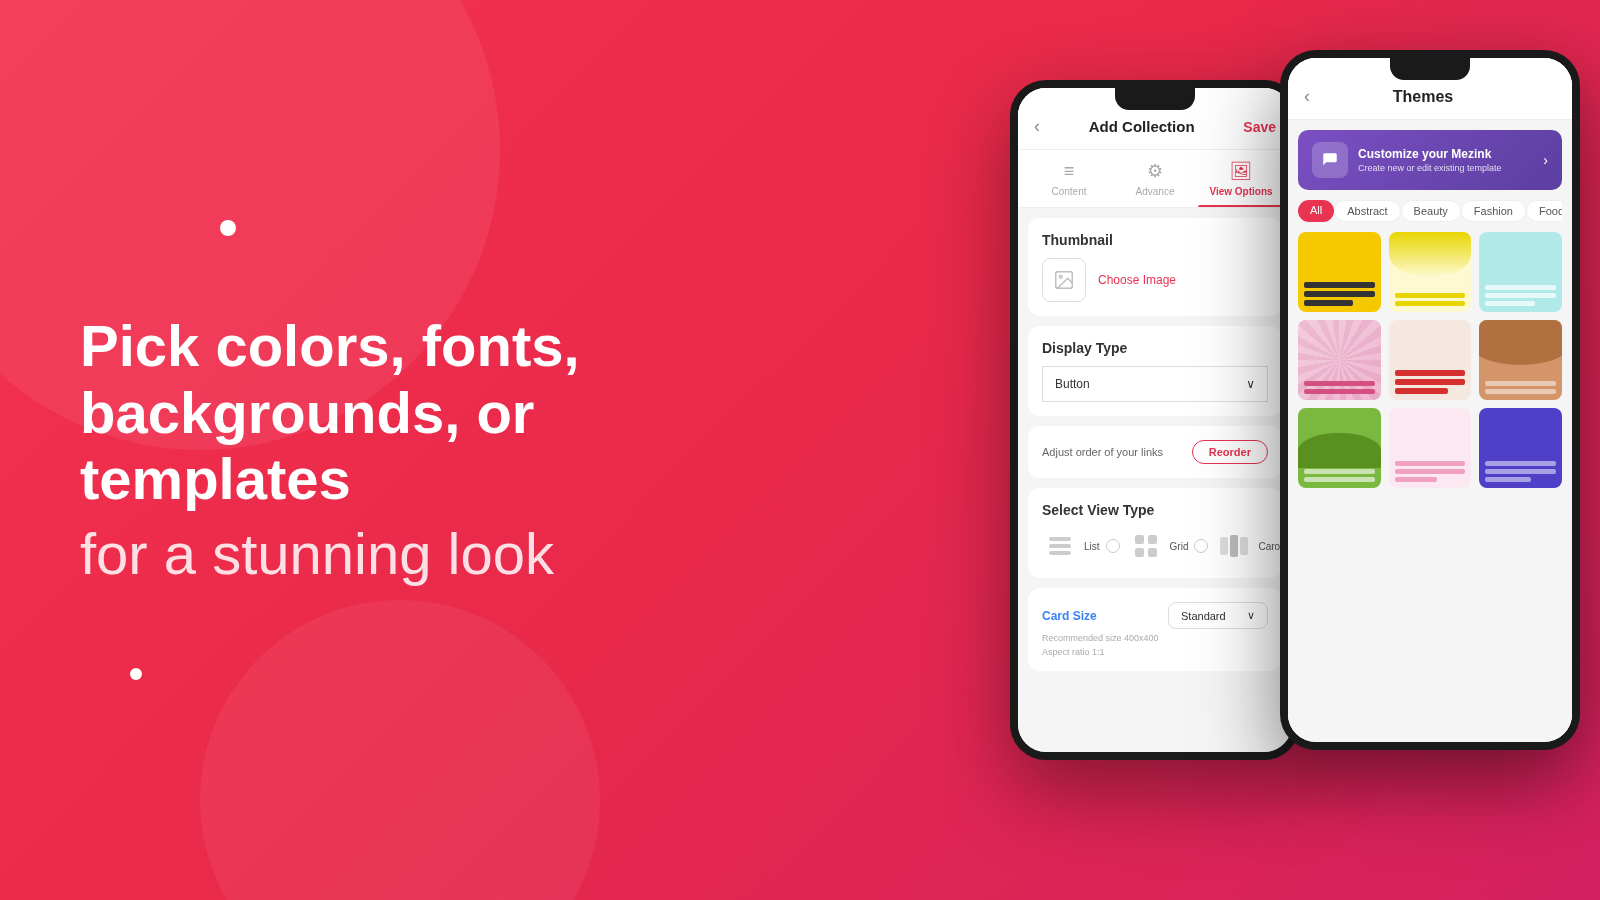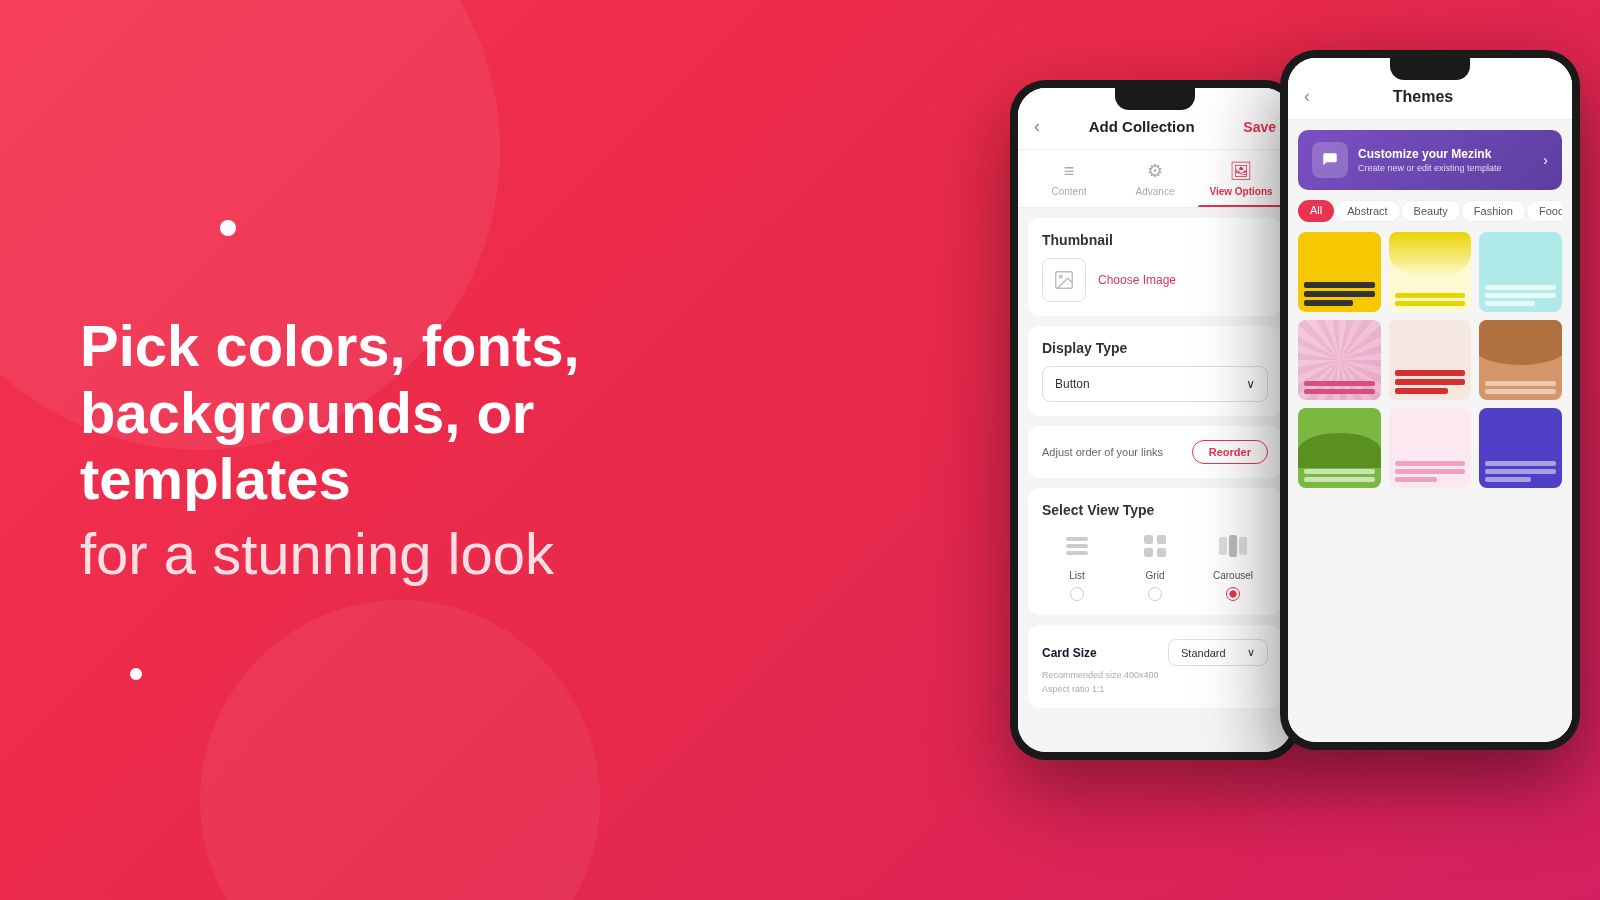--- a/index.html
+++ b/index.html
@@ -220,21 +220,21 @@
     .choose-image-btn {
       color: #e83351;
       font-size: 12px;
       font-weight: 500;
       cursor: pointer;
     }
 
     
     .display-dropdown {
       border: 1px solid #ddd;
-      border-radius: 8px;
+      border-radius: 0;
       padding: 10px 12px;
       display: flex;
       align-items: center;
       justify-content: space-between;
       font-size: 12px;
       color: #333;
       cursor: pointer;
     }
 
     
@@ -260,21 +260,21 @@
 
     
     .view-type-grid {
       display: flex;
       gap: 8px;
       margin-top: 8px;
     }
     .view-type-item {
       flex: 1;
       display: flex;
-      flex-direction: column;
+      flex-direction: row;
       align-items: center;
       gap: 6px;
     }
     .view-type-icon {
       width: 36px;
       height: 36px;
       display: flex;
       align-items: center;
       justify-content: center;
       color: #aaa;
@@ -296,21 +296,21 @@
     }
 
     
     .card-size-row {
       display: flex;
       align-items: center;
       justify-content: space-between;
     }
     .card-size-label {
       font-size: 12px;
-      color: #0f172a;
+      color: #3b82f6;
       font-weight: 600;
     }
     .card-size-dropdown {
       border: 1px solid #ddd;
       border-radius: 8px;
       padding: 6px 12px;
       display: flex;
       align-items: center;
       gap: 8px;
       font-size: 11px;

